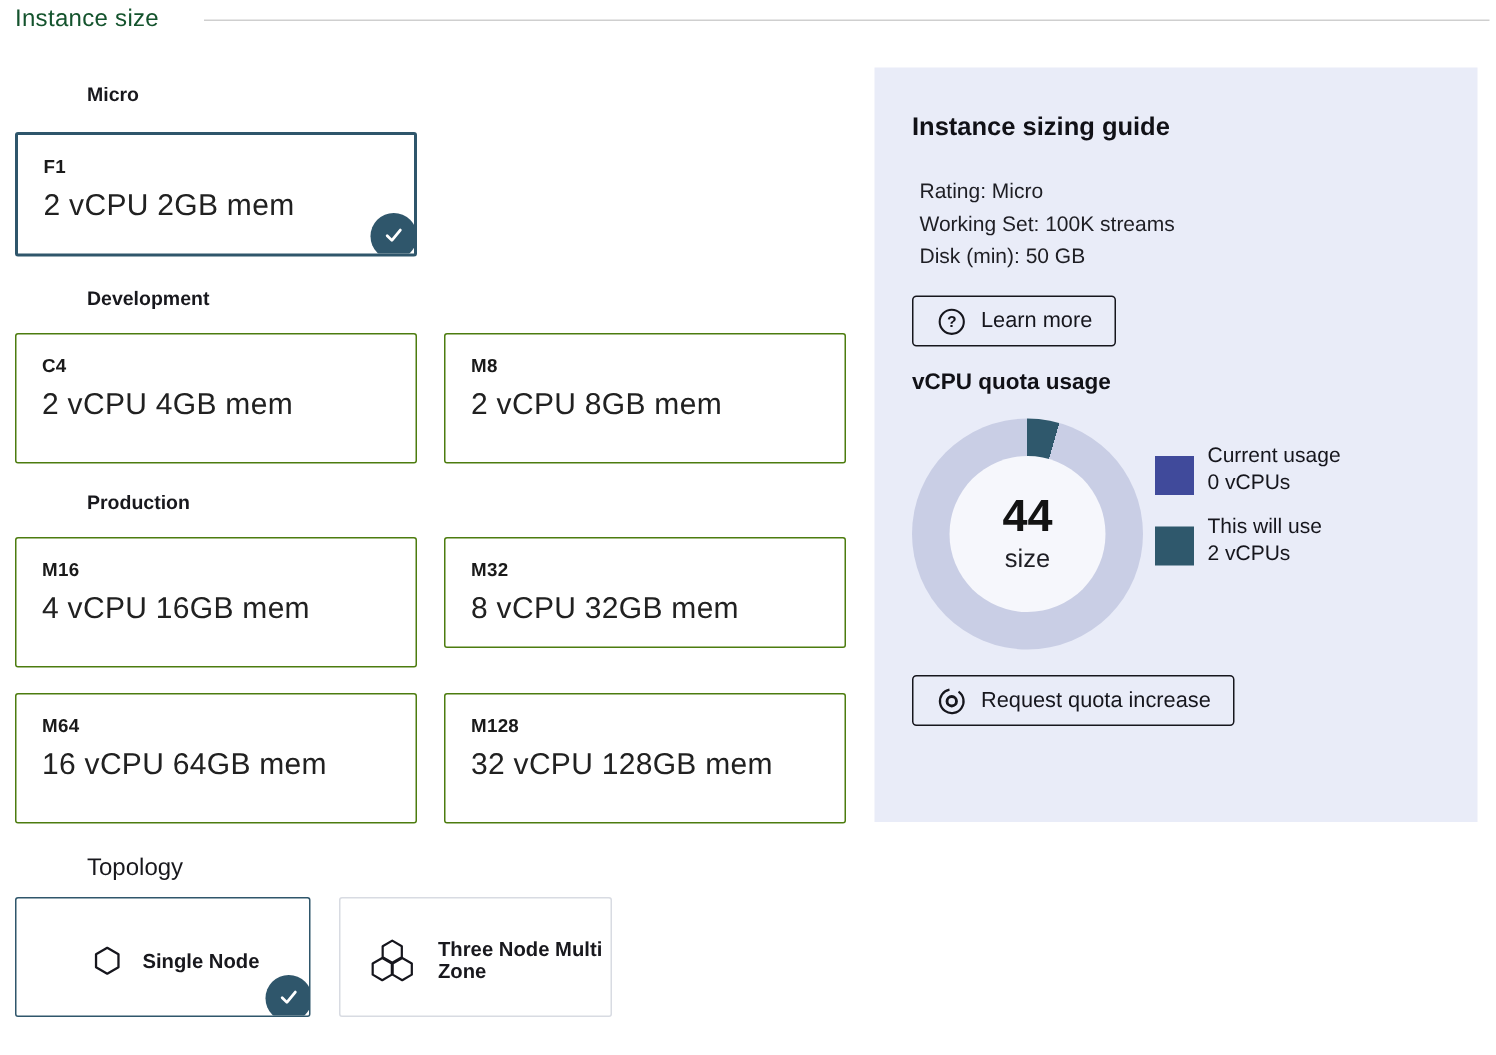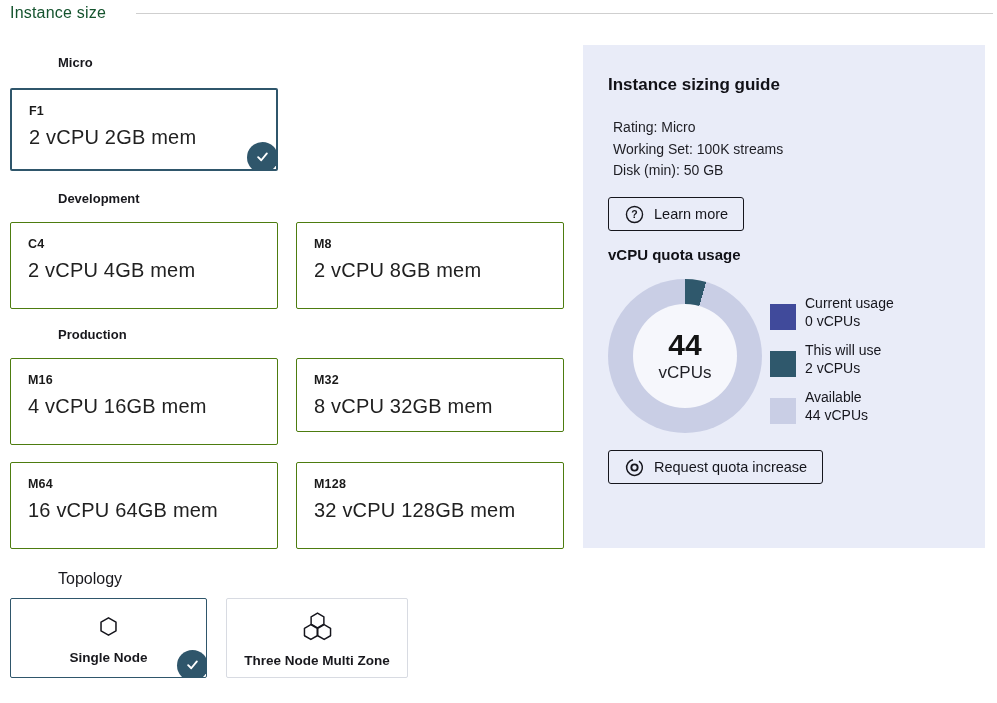--- a/index.html
+++ b/index.html
@@ -21,22 +21,22 @@
   .card.selected { border:2px solid #2f566b; }
   .card .code { font-size:12.5px; font-weight:bold; color:#1a1a1a; margin-bottom:8px; letter-spacing:.2px; }
   .card .desc { font-size:20px; color:#212121; letter-spacing:.2px; }
 
   .badge { position:absolute; right:-2px; bottom:-4px; width:31px; height:31px; border-radius:50%;
            background:#2f566b; display:flex; align-items:center; justify-content:center; }
   .badge svg { margin:-3px 0 0 -1px; }
 
   
   .topo-card { position:absolute; background:#fff; border:1px solid #d8dbe2; border-radius:2px;
-               overflow:hidden; cursor:pointer; display:flex; flex-direction:column; align-items:center;
-               justify-content:center; gap:12px; padding-top:4px; }
+               overflow:hidden; cursor:pointer; display:flex; flex-direction:row; align-items:center;
+               justify-content:center; gap:12px; padding-top:4px;padding-left:16px; }
   .topo-card.selected { border:1.5px solid #2f566b; }
   .topo-card .topo-label { font-size:13.5px; font-weight:bold; color:#18181d; }
 
   
   .panel { position:absolute; left:583px; top:45px; width:402px; height:503px; background:#e9ecf8; }
   .panel-title { position:absolute; left:25px; top:30px; font-size:17px; font-weight:bold; color:#111117; }
   .panel-info { position:absolute; left:30px; top:72px; font-size:14px; line-height:21.5px; color:#1e1e24; }
 
   .ghost-btn { position:absolute; height:34px; display:inline-flex; align-items:center; gap:9px;
                padding:0 15px; background:transparent; border:1px solid #16161d; border-radius:3px;
@@ -153,45 +153,38 @@
         </svg>
       </span>
       <span>Learn more</span>
     </button>
 
     <div class="quota-title">vCPU quota usage</div>
 
     <div class="donut">
       <div class="donut-hole">
         <div class="donut-value">44</div>
-        <div class="donut-unit">vCPUs</div>
+        <div class="donut-unit">size</div>
       </div>
     </div>
 
     <div class="legend-row lr-1">
       <div class="swatch sw-indigo"></div>
       <div class="lg-text">
         <div>Current usage</div>
         <div>0 vCPUs</div>
       </div>
     </div>
     <div class="legend-row lr-2">
       <div class="swatch sw-teal"></div>
       <div class="lg-text">
         <div>This will use</div>
         <div>2 vCPUs</div>
       </div>
     </div>
-    <div class="legend-row lr-3">
-      <div class="swatch sw-lavender"></div>
-      <div class="lg-text">
-        <div>Available</div>
-        <div>44 vCPUs</div>
-      </div>
-    </div>
 
     <button class="ghost-btn btn-quota">
       <span class="icon-wrap">
         <svg width="21" height="21" viewBox="0 0 24 24" fill="none">
           <circle cx="12" cy="12" r="9" stroke="#16161d" stroke-width="1.7" stroke-dasharray="49 8" transform="rotate(-55 12 12)"></circle>
           <circle cx="12" cy="12" r="3.6" stroke="#16161d" stroke-width="2.2"></circle>
         </svg>
       </span>
       <span>Request quota increase</span>
     </button>

